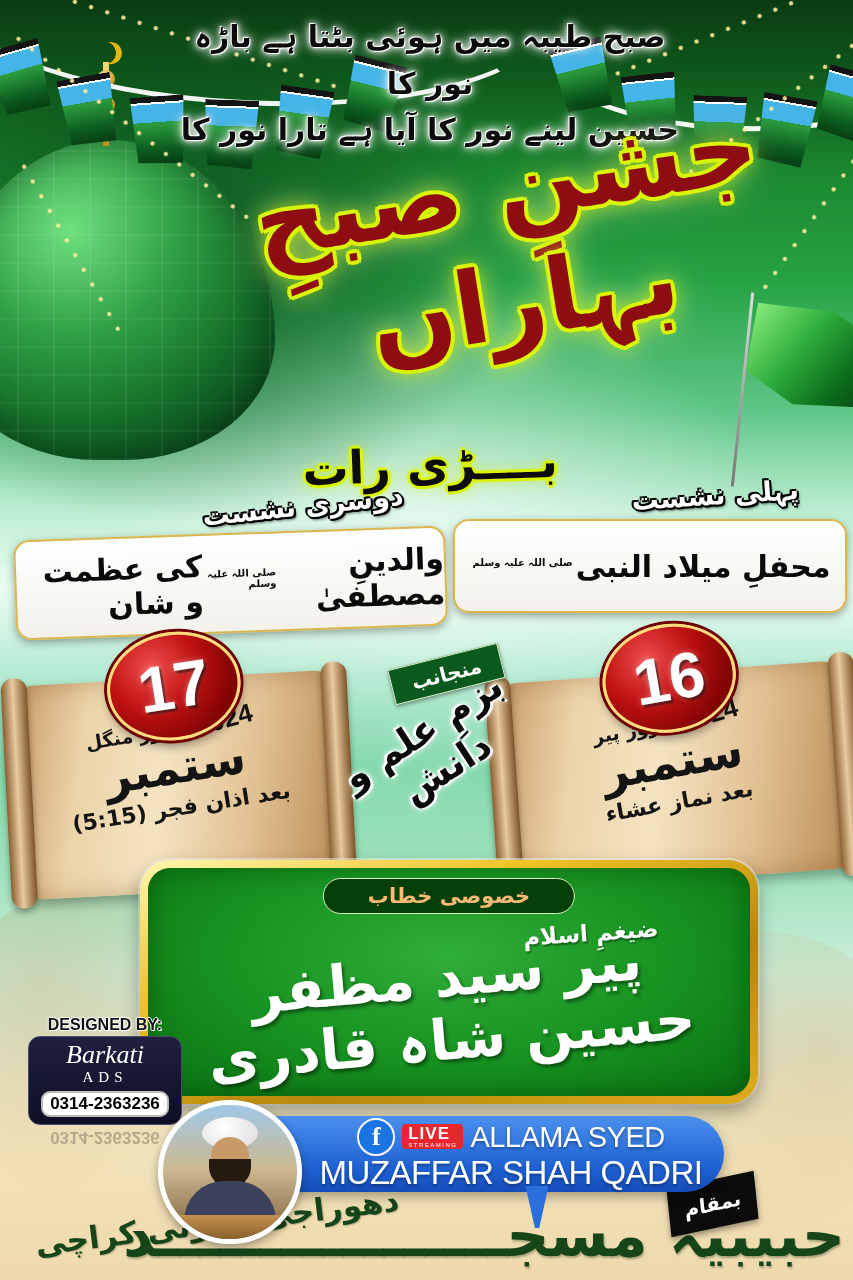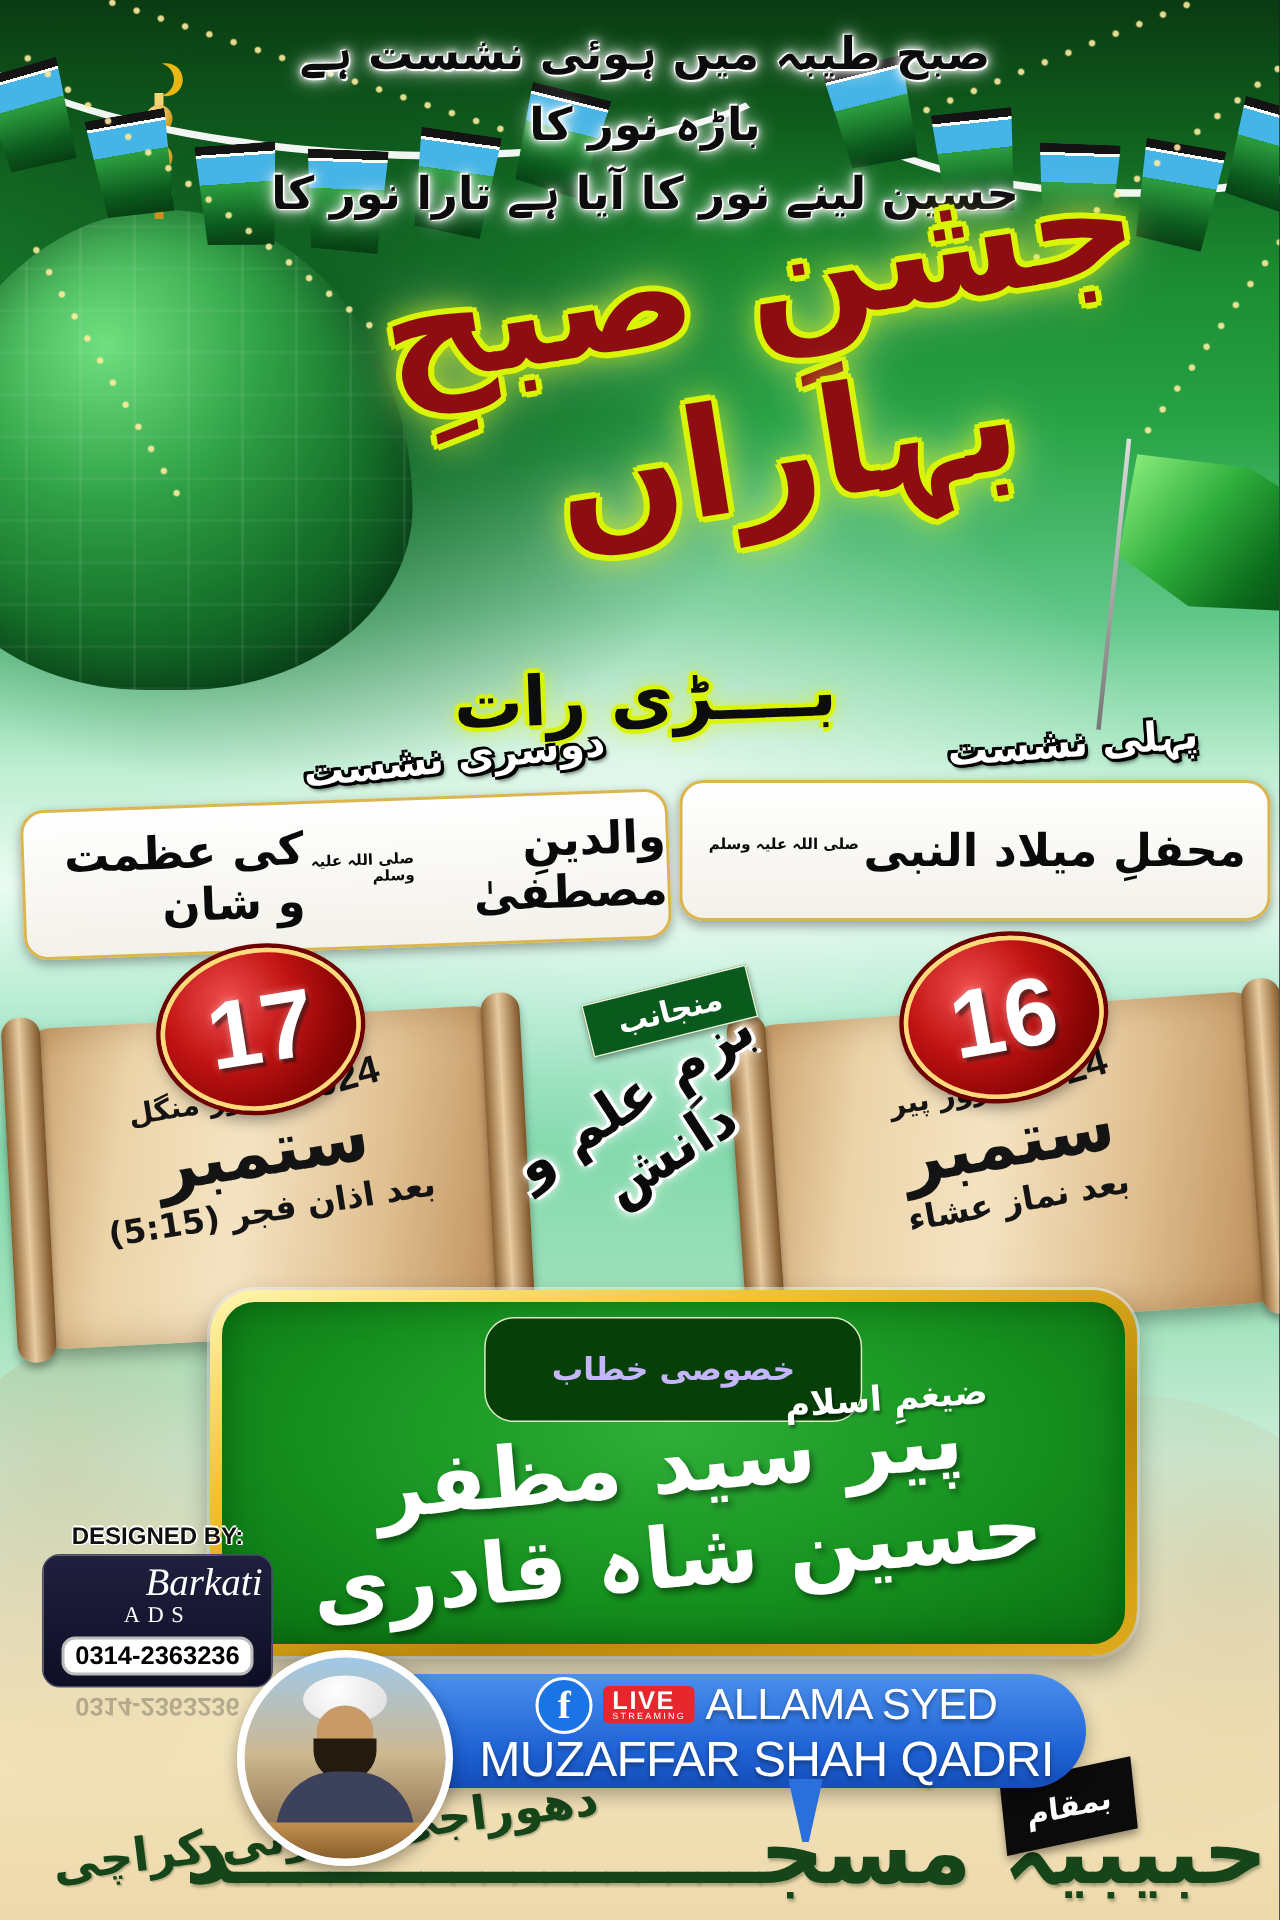--- a/index.html
+++ b/index.html
@@ -99,35 +99,35 @@
   .org-name{position:absolute;left:330px;top:706px;width:210px;z-index:3;direction:rtl;text-align:center;
     font-size:37px;font-weight:bold;color:#0a0a0a;line-height:1.2;transform:rotate(-33deg);
     text-shadow:0 0 5px #fff,0 0 9px #fff,2px 2px 0 #fff,-2px -2px 0 #fff;}
   
   .speaker{position:absolute;left:140px;top:860px;width:602px;height:228px;z-index:4;border-radius:30px;padding:8px;
     background:linear-gradient(160deg,#fff6b0 0%,#f0c428 30%,#b8860b 65%,#e0ac1d 100%);
     box-shadow:0 8px 18px rgba(0,0,0,.35),0 0 0 2px rgba(255,255,255,.5);}
   .speaker-inner{position:relative;width:100%;height:100%;border-radius:22px;
     background:radial-gradient(ellipse at 50% 38%,#2fae38 0%,#16911f 55%,#0a7012 100%);
     box-shadow:inset 0 0 24px rgba(0,60,0,.5);}
-  .speaker-tag{position:absolute;top:10px;left:50%;transform:translateX(-50%);background:#073f08;color:#c4b5fd;
-    border-radius:20px;padding:22px 44px;font-size:21px;font-weight:bold;direction:rtl;white-space:nowrap;
+  .speaker-tag{position:absolute;top:10px;left:50%;transform:translateX(-50%);background:#073f08;color:#fdba74;
+    border-radius:20px;padding:5px 44px;font-size:21px;font-weight:bold;direction:rtl;white-space:nowrap;
     border:1px solid #d8eec0;}
   .speaker-honorific{position:absolute;top:52px;right:92px;color:#fff;font-size:23px;font-weight:bold;direction:rtl;
     transform:rotate(-4deg);text-shadow:1px 2px 2px rgba(0,0,0,.4);}
   .speaker-name{position:absolute;inset:62px 18px 8px;display:flex;align-items:center;justify-content:center;
     direction:rtl;text-align:center;color:#fff;font-size:56px;font-weight:bold;line-height:1.12;
     transform:rotate(-5deg);text-shadow:2px 3px 4px rgba(0,0,0,.45);}
   
   .designer{position:absolute;left:28px;top:1016px;width:154px;z-index:5;text-align:center;}
   .designer-label{font-size:16px;font-weight:bold;color:#101010;
     text-shadow:-1px 0 #fff,1px 0 #fff,0 -1px #fff,0 1px #fff,1px 1px 0 #fff;}
   .designer-card{margin-top:2px;background:linear-gradient(180deg,#20203f,#0e0e26);border:1px solid #4a4a6a;
     border-radius:12px;padding:5px 6px 7px;color:#fff;}
-  .designer-brand{font-family:"Liberation Serif",serif;font-style:italic;font-size:26px;line-height:1;text-align:right;}
+  .designer-brand{font-family:"Liberation Serif",serif;font-style:italic;font-size:26px;line-height:1;}
   .designer-brand-sub{font-family:"Liberation Serif",serif;font-size:15px;letter-spacing:5px;margin-top:1px;}
   .designer-phone{margin:5px auto 0;width:fit-content;background:#fff;border:2px solid #bbb;border-radius:9px;
     padding:1px 7px;font-size:17px;font-weight:bold;color:#000;}
   .designer-reflection{margin:2px auto 0;width:fit-content;font-size:17px;font-weight:bold;color:#222;
     transform:scaleY(-1);opacity:.28;filter:blur(.4px);}
   
   .live-bar{position:absolute;left:236px;top:1116px;width:488px;height:76px;z-index:5;border-radius:40px;
     background:linear-gradient(180deg,#4a90ee 0%,#1d60d2 70%,#154db8 100%);box-shadow:0 5px 12px rgba(0,0,0,.3);}
   .live-bar::after{content:'';position:absolute;bottom:-36px;left:58%;width:36px;height:42px;
     background:#2b6fdc;clip-path:polygon(18% 0,82% 0,56% 100%,44% 100%);}
@@ -205,21 +205,21 @@
   <div class="lights" style="left:660px;top:100px;width:230px;transform:rotate(-38deg);"></div>
   <div class="lights" style="left:720px;top:210px;width:190px;transform:rotate(-55deg);"></div>
   <div class="lights" style="left:-30px;top:240px;width:200px;transform:rotate(60deg);"></div>
 
   <div class="side-flag">
     <div class="side-pole"></div>
     <div class="side-cloth"></div>
   </div>
 
   <div class="couplet ur">
-    <div>صبح طیبہ میں ہوئی نشست ہے باڑہ نور کا</div>
+    <div>صبح طیبہ میں ہوئی بٹتا ہے باڑہ نور کا</div>
     <div>حسین لینے نور کا آیا ہے تارا نور کا</div>
   </div>
 
   <div class="title-main ur">جشنِ صبحِ بہاراں</div>
   <div class="title-sub ur">بــــڑی رات</div>
 
   <div class="session session-first ur">
     <div class="session-heading">پہلی نشست</div>
     <div class="session-box">
       <span>محفلِ میلاد النبی</span>

